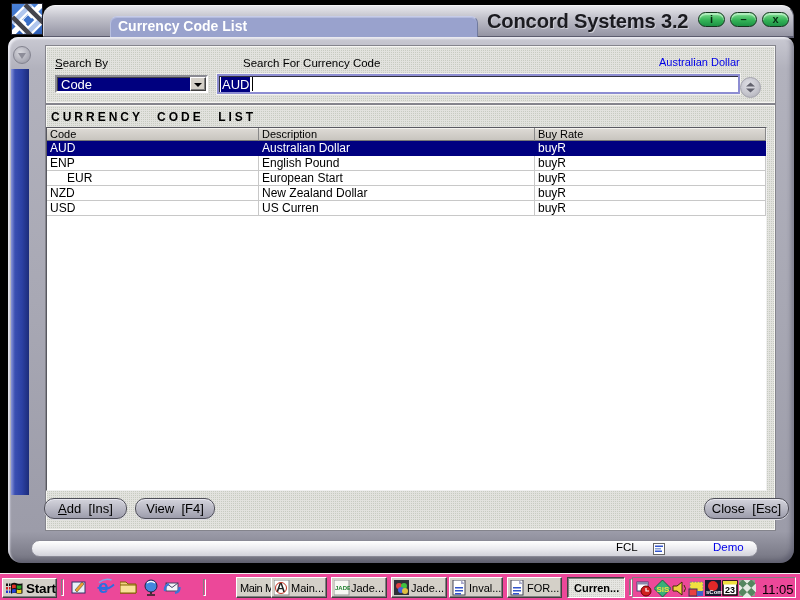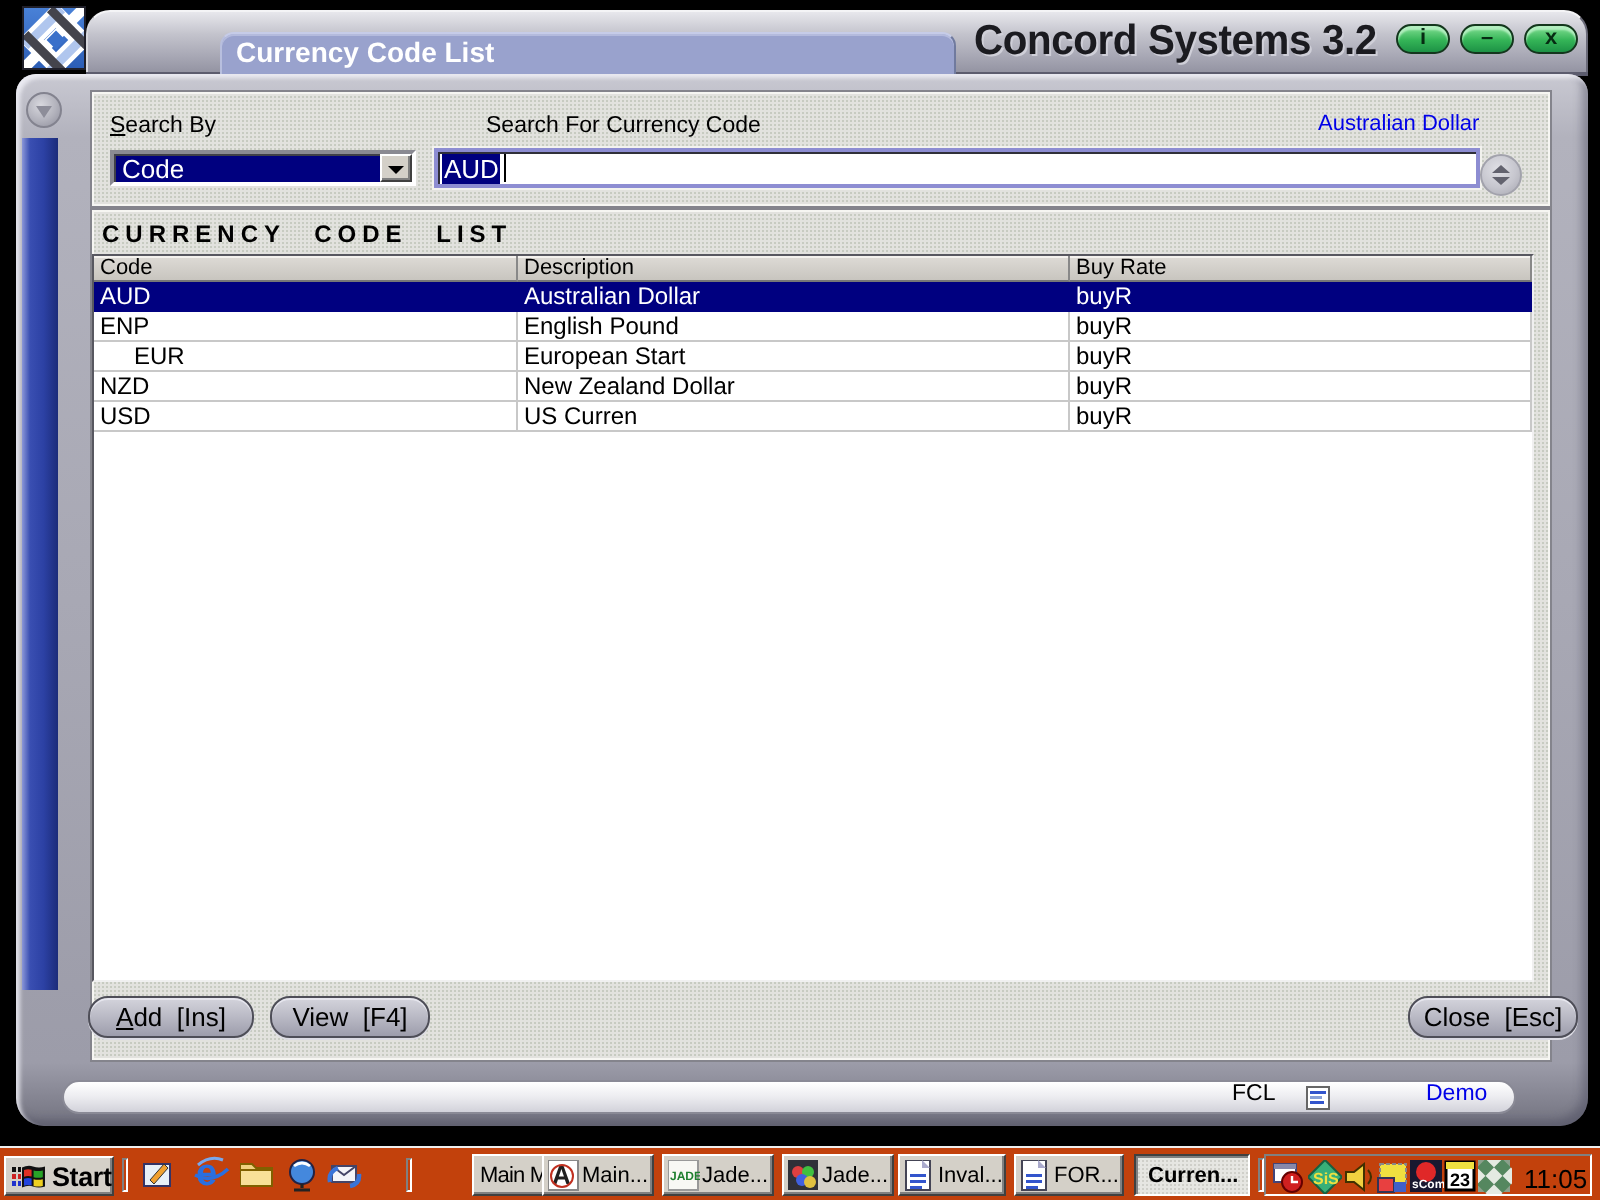--- a/index.html
+++ b/index.html
@@ -99,21 +99,21 @@
   font-size:13px; color:#000; text-align:center; line-height:19px; }
 
 
 #statusbar { left:31px; top:540px; width:727px; height:17px; border-radius:9px;
   background:linear-gradient(180deg,#ffffff 0%,#ececf0 50%,#d2d2da 100%);
   border:1px solid #8a8a96; }
 #fcl { left:584px; top:0px; font-size:11.5px; color:#000; }
 #demo { left:681px; top:0px; font-size:11.5px; color:#0000e8; }
 
 
-#taskbar { left:0; top:573px; width:800px; height:27px; background:#c2410c;
+#taskbar { left:0; top:573px; width:800px; height:27px; background:#ec4899;
   border-top:1px solid #efefef; }
 #startbtn { left:2px; top:4px; width:55px; height:20px; background:#d4d0c8;
   border-top:1px solid #fff; border-left:1px solid #fff;
   border-bottom:1px solid #404040; border-right:1px solid #404040;
   box-shadow:inset -1px -1px 0 #808080; }
 #starttxt { left:23px; top:2px; font-weight:bold; font-size:13.5px; letter-spacing:-0.2px; }
 .tbtn { top:3px; height:21px; background:#d4d0c8; overflow:hidden; white-space:nowrap;
   border-top:1px solid #fff; border-left:1px solid #fff;
   border-bottom:1px solid #404040; border-right:1px solid #404040;
   box-shadow:inset -1px -1px 0 #808080; font-size:11px; color:#000; }

